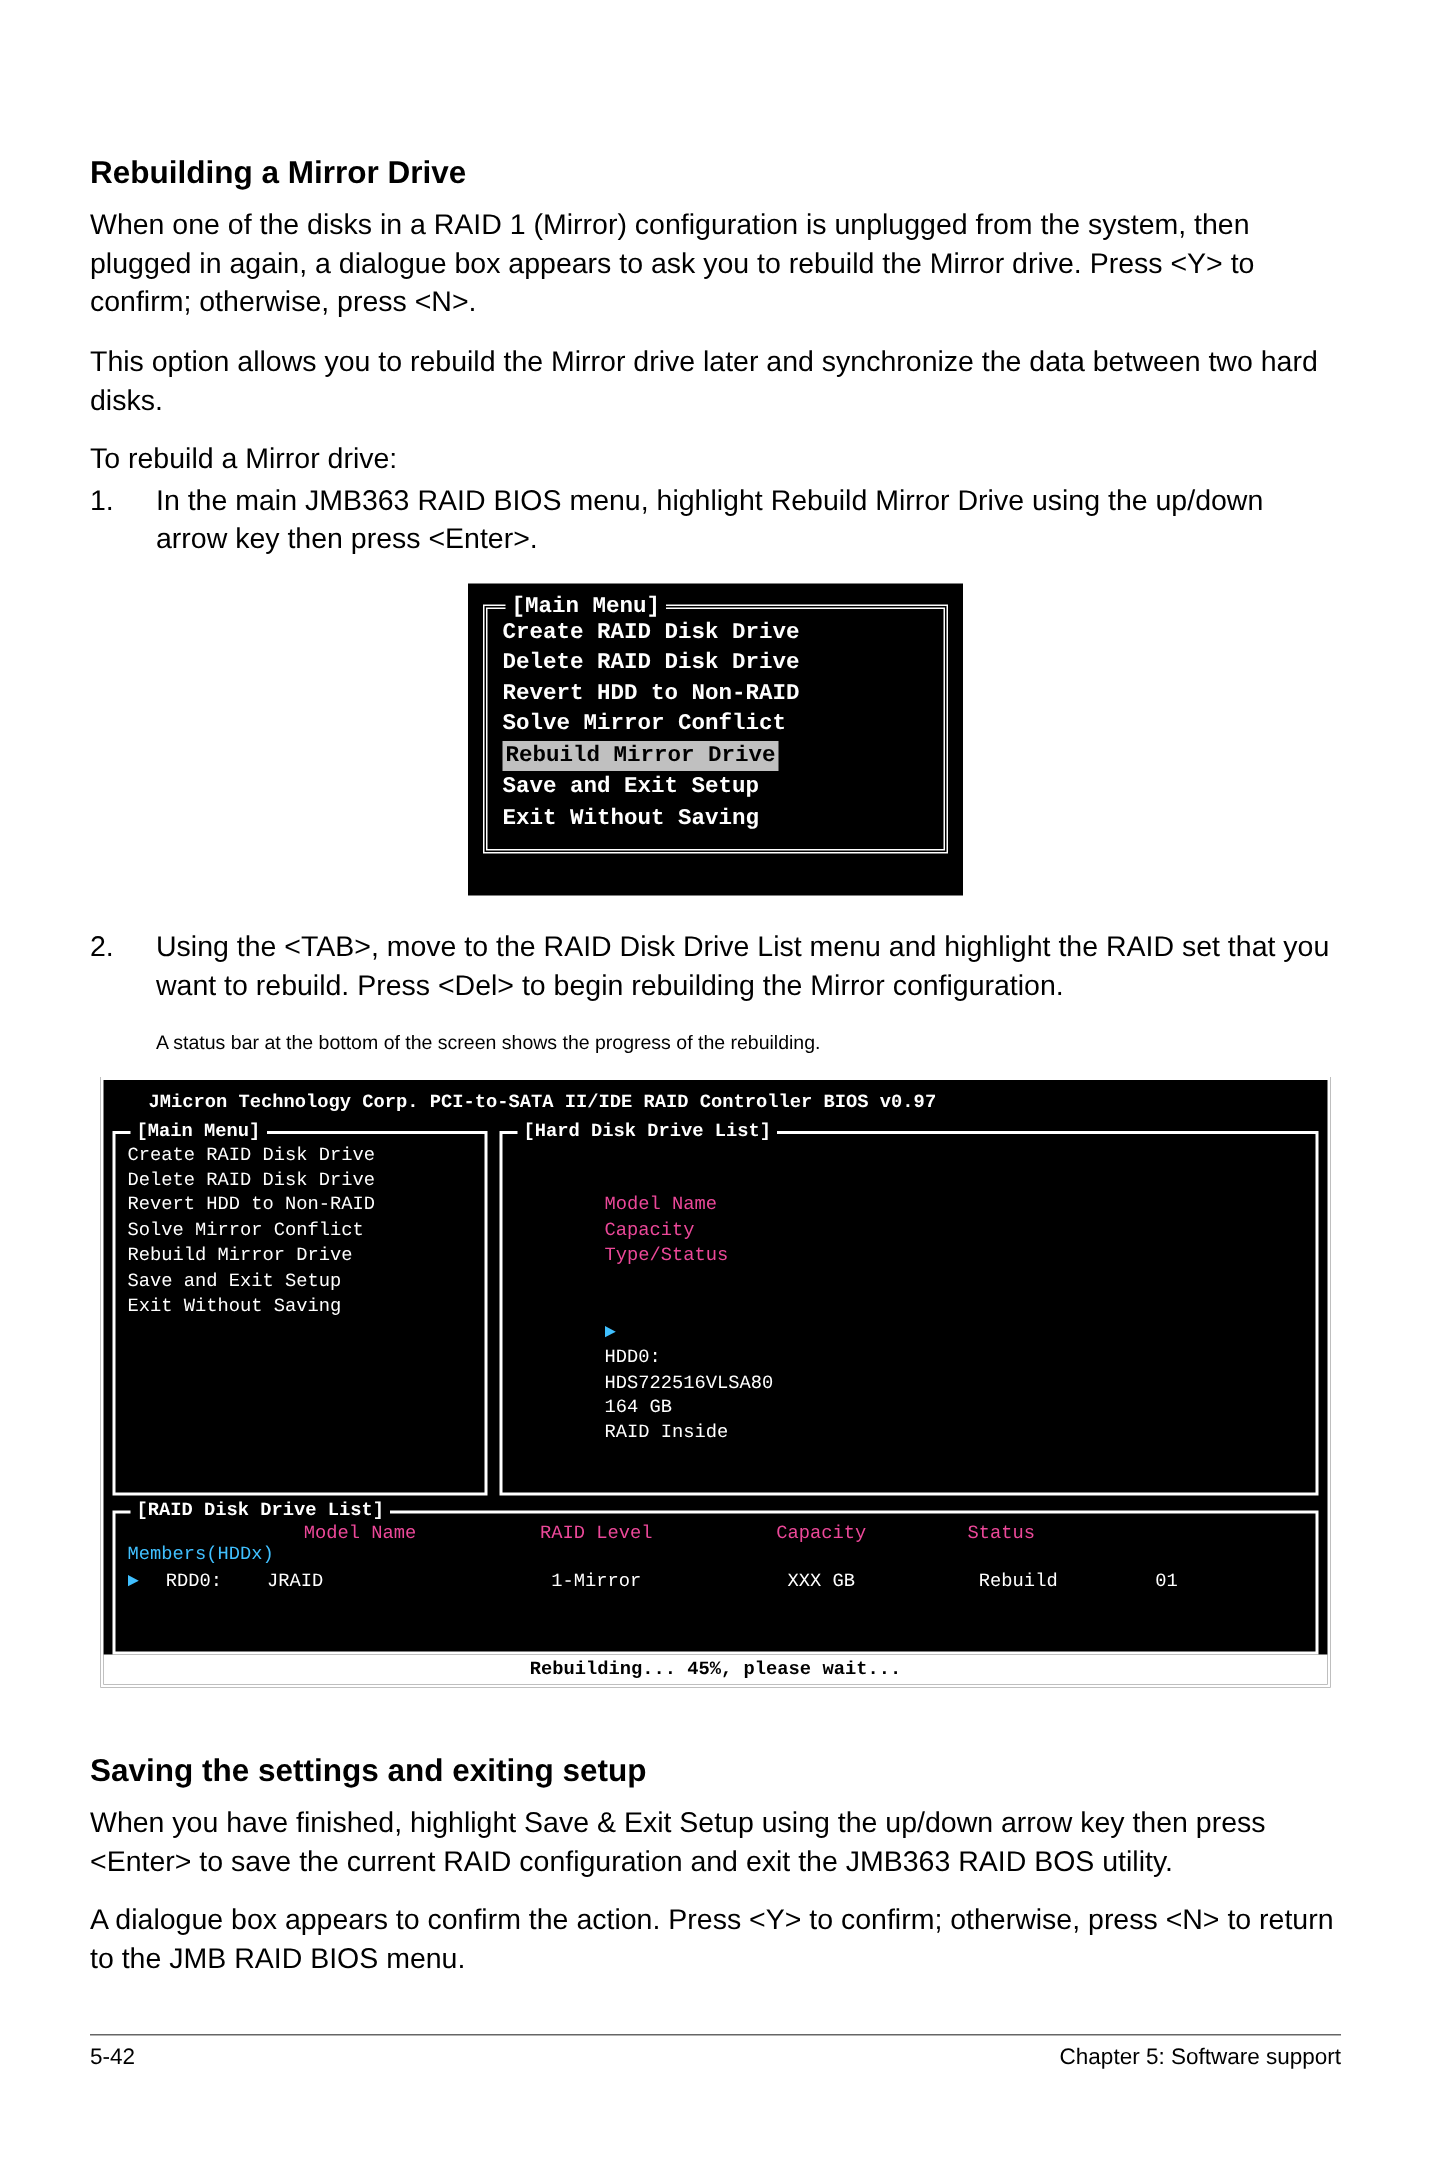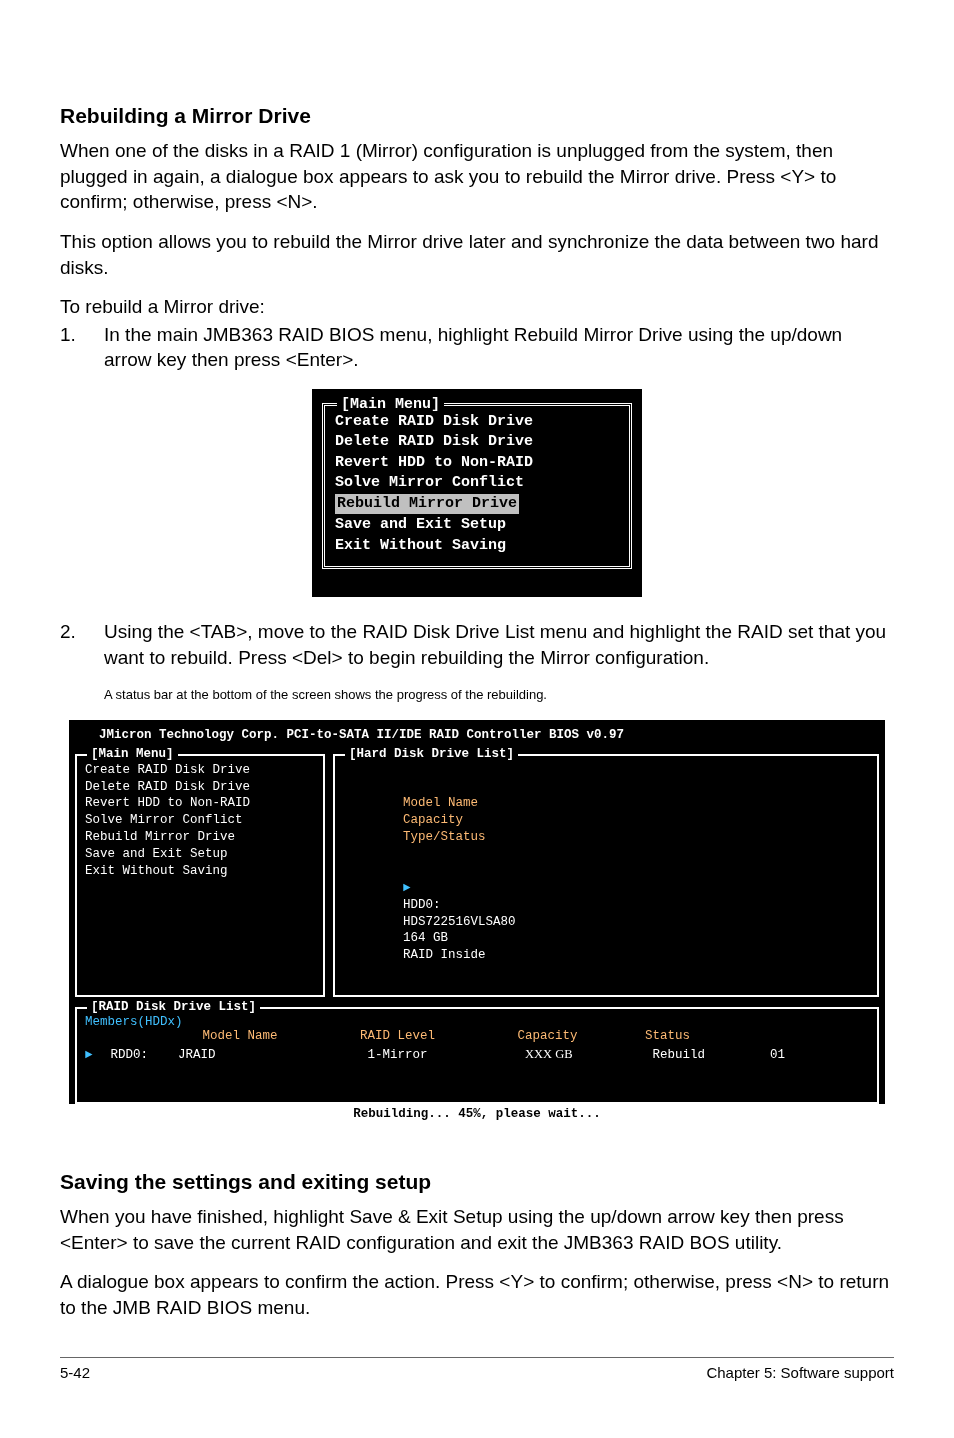--- a/index.html
+++ b/index.html
@@ -91,21 +91,21 @@
     position: absolute;
     top: -9px; left: 10px;
     background: #000;
     padding: 0 4px;
     color: #fff;
     font-weight: bold;
   }
   .col-main { flex: 0 0 250px; }
   .col-hdd  { flex: 1; }
   .bios-box .line { white-space: pre; line-height: 1.35; }
-  .yellow { color: #fdba74; }
+  .yellow { color: #ec4899; }
   .cyan   { color: #40c0ff; }
   .bios-raidlist {
     border: 2px solid #fff;
     position: relative;
     padding: 6px 8px 40px 8px;
     margin-top: 10px;
   }
   .bios-raidlist .legend2 {
     position: absolute;
     top: -9px; left: 10px;
@@ -202,35 +202,35 @@
         <span style="display:inline-block;width:150px;">HDS722516VLSA80</span>
         <span style="display:inline-block;width:90px;">164 GB</span>
         <span>RAID Inside</span>
       </div>
     </div>
   </div>
 
   <div class="bios-raidlist">
     <span class="legend2">[RAID Disk Drive List]</span>
     <div class="line">
-      <span class="cyan" style="display:inline-block;">Members(HDDx)</span>
-    </div>
-    <div class="line">
       <span style="display:inline-block;width:110px;"></span>
       <span class="yellow" style="display:inline-block;width:150px;">Model Name</span>
       <span class="yellow" style="display:inline-block;width:150px;">RAID Level</span>
       <span class="yellow" style="display:inline-block;width:120px;">Capacity</span>
       <span class="yellow">Status</span>
     </div>
+    <div class="line">
+      <span class="cyan" style="display:inline-block;">Members(HDDx)</span>
+    </div>
     <div class="line" style="margin-top:4px;">
       <span class="marker" style="display:inline-block;width:18px;">►</span>
       <span style="display:inline-block;width:60px;">RDD0:</span>
       <span style="display:inline-block;width:182px;">JRAID</span>
       <span style="display:inline-block;width:150px;">1-Mirror</span>
-      <span style="display:inline-block;width:120px;font-family:Liberation Serif, serif;">XXX GB</span>
+      <span style="display:inline-block;width:120px;">XXX GB</span>
       <span style="display:inline-block;width:110px;">Rebuild</span>
       <span>01</span>
     </div>
   </div>
 
   <div class="bios-status">Rebuilding... 45%, please wait...</div>
 </div>
 
 <h2>Saving the settings and exiting setup</h2>
 <p>When you have finished, highlight Save &amp; Exit Setup using the up/down arrow key then press &lt;Enter&gt; to save the current RAID configuration and exit the JMB363 RAID BOS utility.</p>

